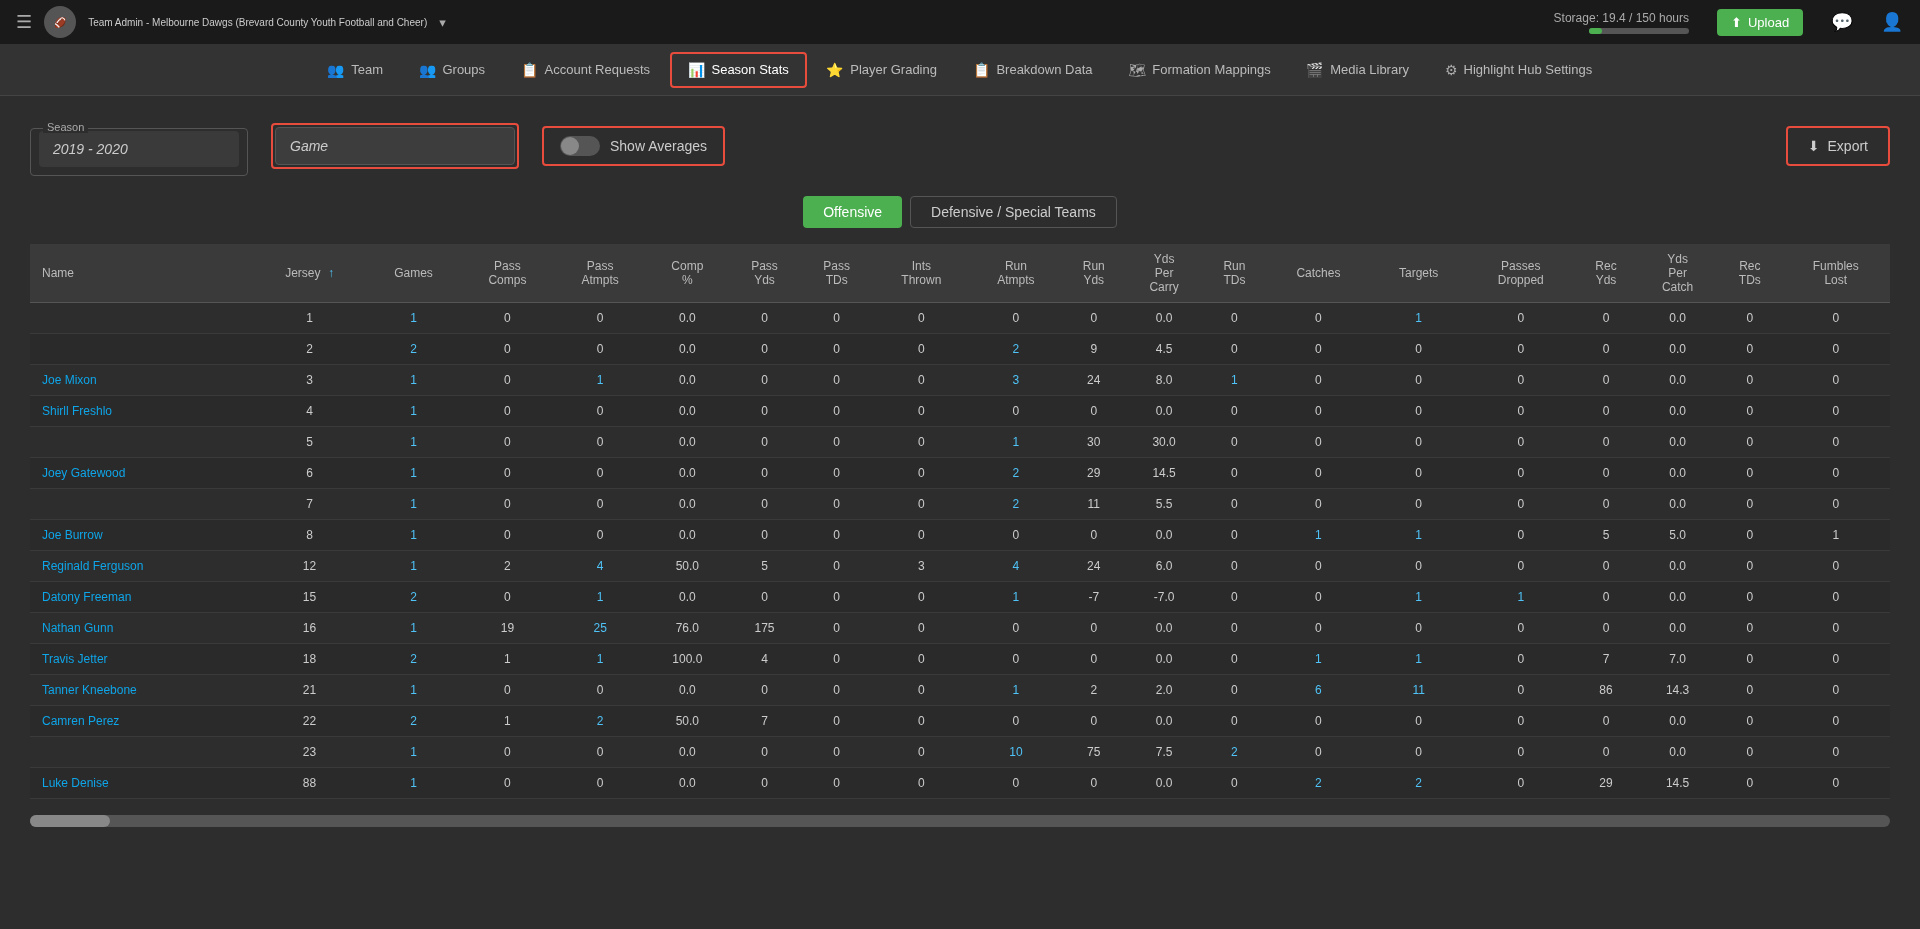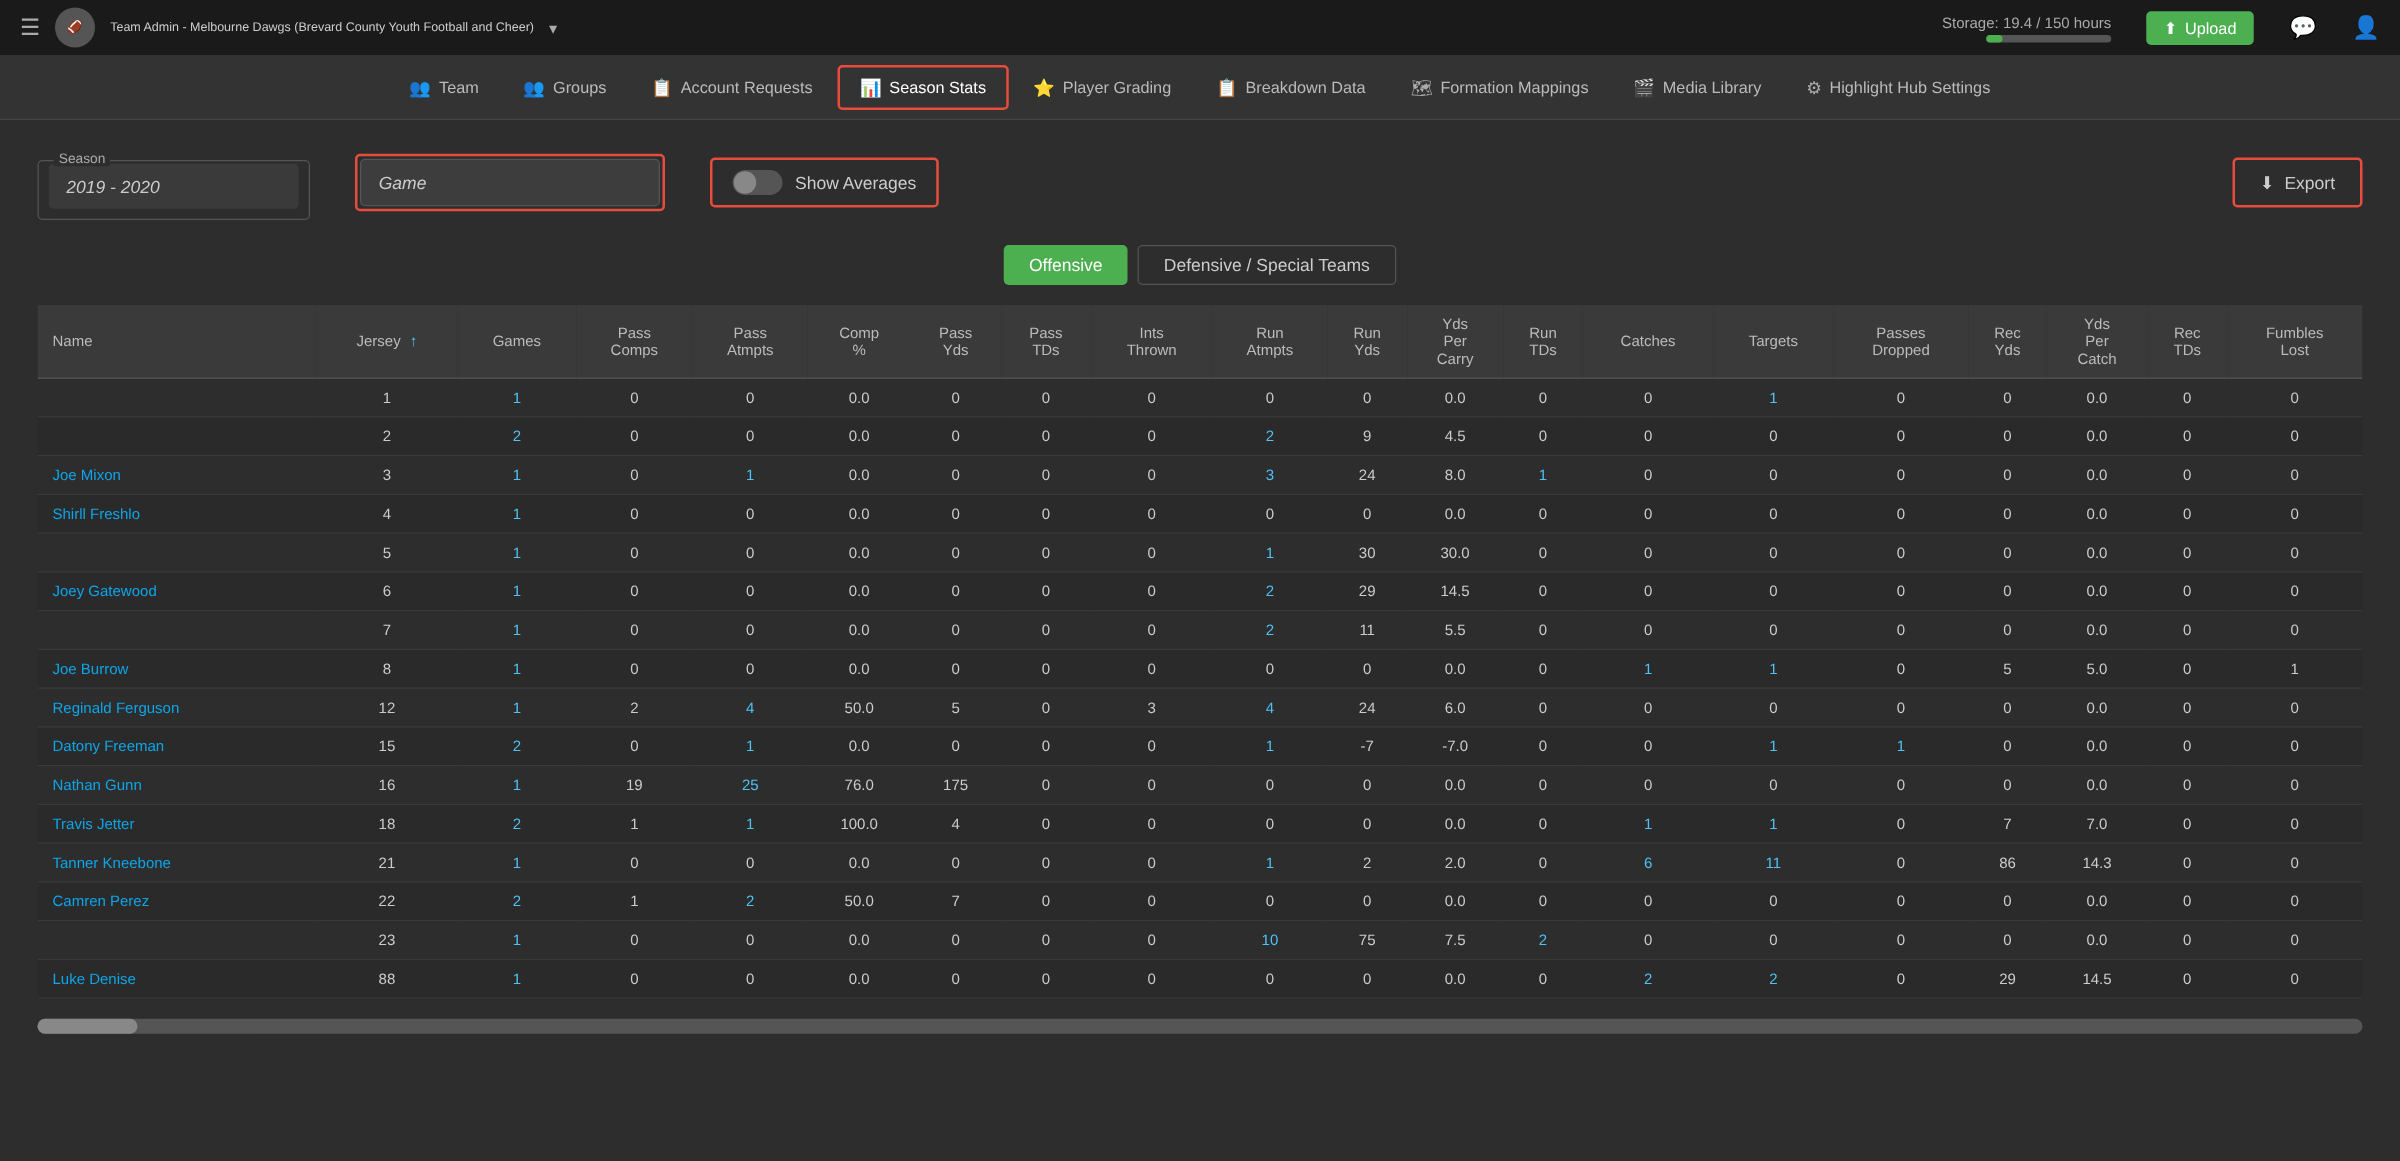--- a/index.html
+++ b/index.html
@@ -64,21 +64,21 @@
     }
     .nav-icon { font-size: 14px; color: #aaa; }
 
     
     .main { padding: 20px 30px; }
 
     
     .controls-row {
       display: flex;
       align-items: center;
-      gap: 36px;
+      gap: 23px;
       margin-bottom: 20px;
       flex-wrap: wrap;
     }
     .select-wrapper {
       position: relative;
       display: flex;
       flex-direction: column;
     }
     .select-label {
       font-size: 11px;

